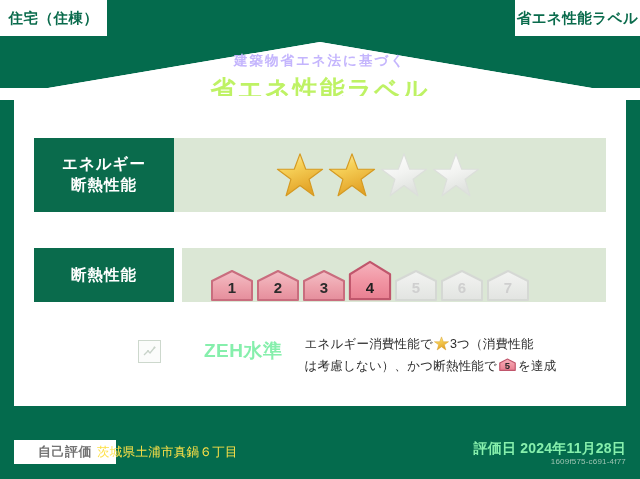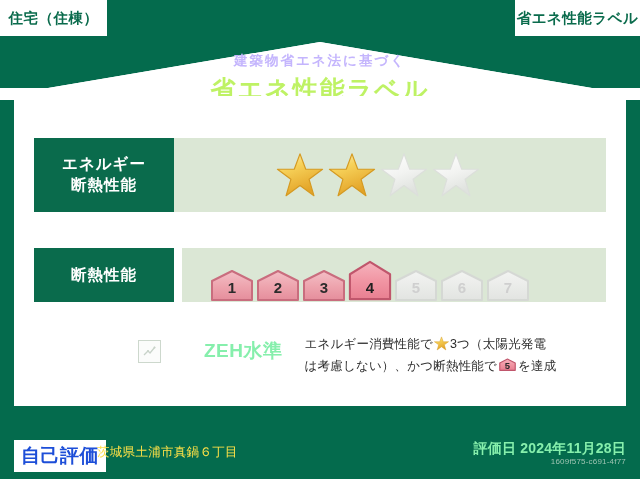--- a/index.html
+++ b/index.html
@@ -93,22 +93,22 @@
     position:relative;width:17px;height:15px;
   }
   .chip5 .n{
     position:absolute;left:0;right:0;bottom:1px;text-align:center;
     font-size:9.5px;font-weight:bold;color:#2b2b2b;line-height:1;
   }
 
   
   .footer{position:absolute;left:0;top:406px;width:640px;height:73px;}
   .self-badge{
-    position:absolute;left:14px;top:440px;background:#fff;color:#1d4ed8;
-    font-weight:bold;font-size:19px;padding:3px 7px;letter-spacing:.5px;
+    position:absolute;left:14px;top:440px;background:#fff;color:#737373;
+    font-weight:bold;font-size:13px;padding:3px 24px;letter-spacing:.5px;
   }
   .address{
     position:absolute;left:97px;top:444px;color:#fde047;font-size:12.5px;
     letter-spacing:.3px;
   }
   .eval-date{
     position:absolute;right:14px;top:440px;color:#86efac;font-size:14px;
     font-weight:bold;letter-spacing:.2px;
   }
   .eval-id{
@@ -272,21 +272,21 @@
           <polyline points="1,9 5,5 7,7 12,1" fill="none" stroke="#c8d3c9" stroke-width="1.3"></polyline>
           <circle cx="5" cy="5" r="1" fill="#c8d3c9"></circle>
           <circle cx="11.5" cy="1.5" r="1" fill="#c8d3c9"></circle>
         </svg>
       </span>
       <span class="zeh-text">ZEH水準</span>
     </div>
     <div class="zeh-desc">
       <span>エネルギー消費性能で</span><svg class="inline-star" width="15" height="15" viewBox="0 0 100 100">
           <polygon points="50,6 62,38 97,38 69,59 79,93 50,72 21,93 31,59 3,38 38,38" fill="url(#gold1)" stroke="#d59a22" stroke-width="3" stroke-linejoin="round"></polygon>
-        </svg><span>3つ（太陽光発電</span><br>
+        </svg><span>3つ（消費性能</span><br>
       <span>は考慮しない）、かつ断熱性能で</span><span class="chip5"><svg width="17" height="15" viewBox="0 0 44 34">
             <polygon points="2,32 2,13 22,3 42,13 42,32" fill="url(#pkh)" stroke="#c0566c" stroke-width="3" stroke-linejoin="round"></polygon>
           </svg><span class="n">5</span></span><span>を達成</span>
     </div>
   </div>
 
   <div class="footer"></div>
   <div class="self-badge">
     <span>自己評価</span>
   </div>

